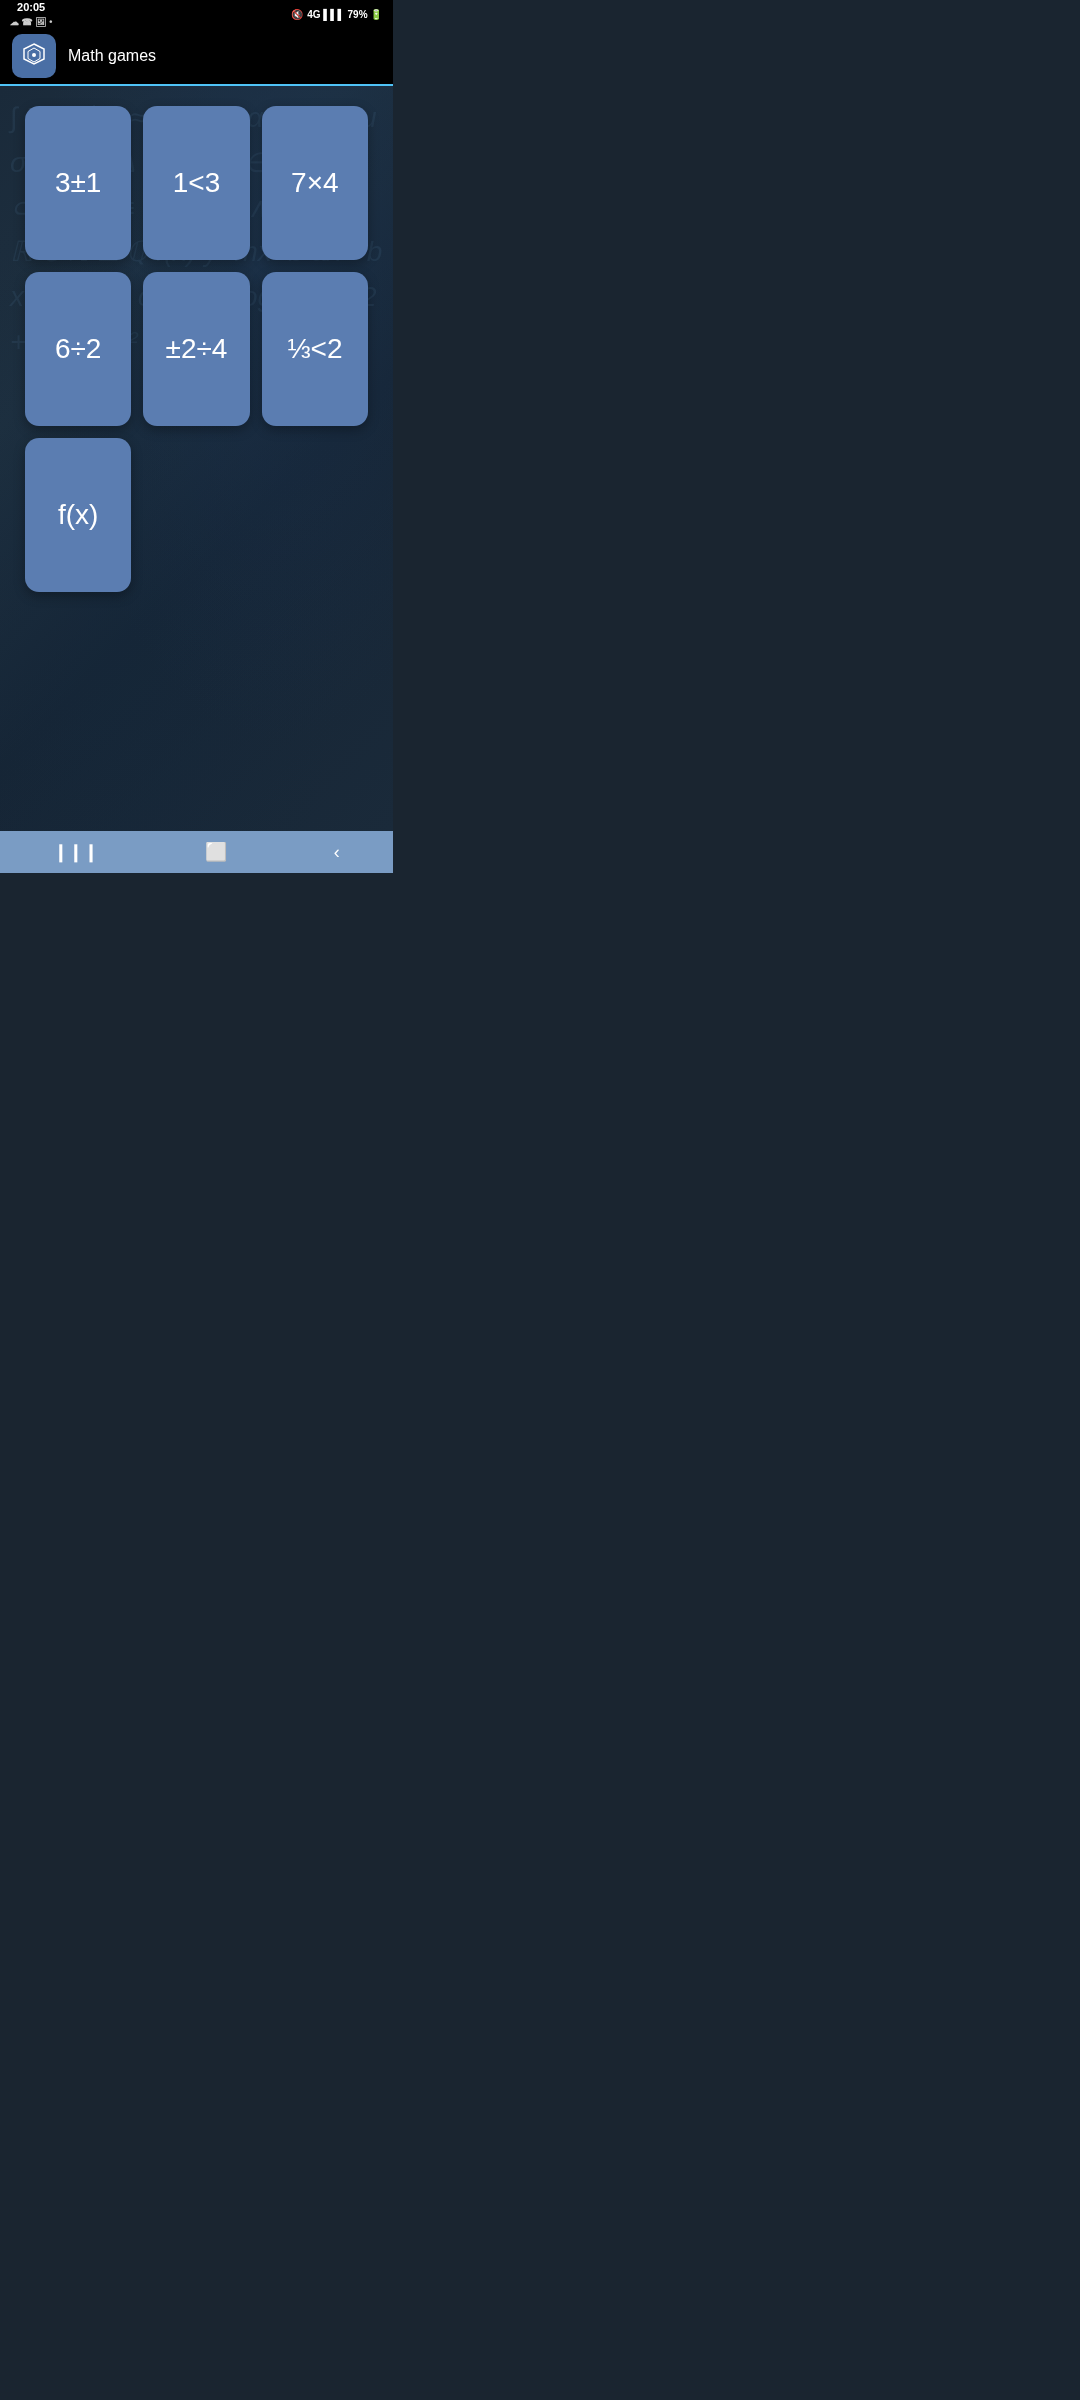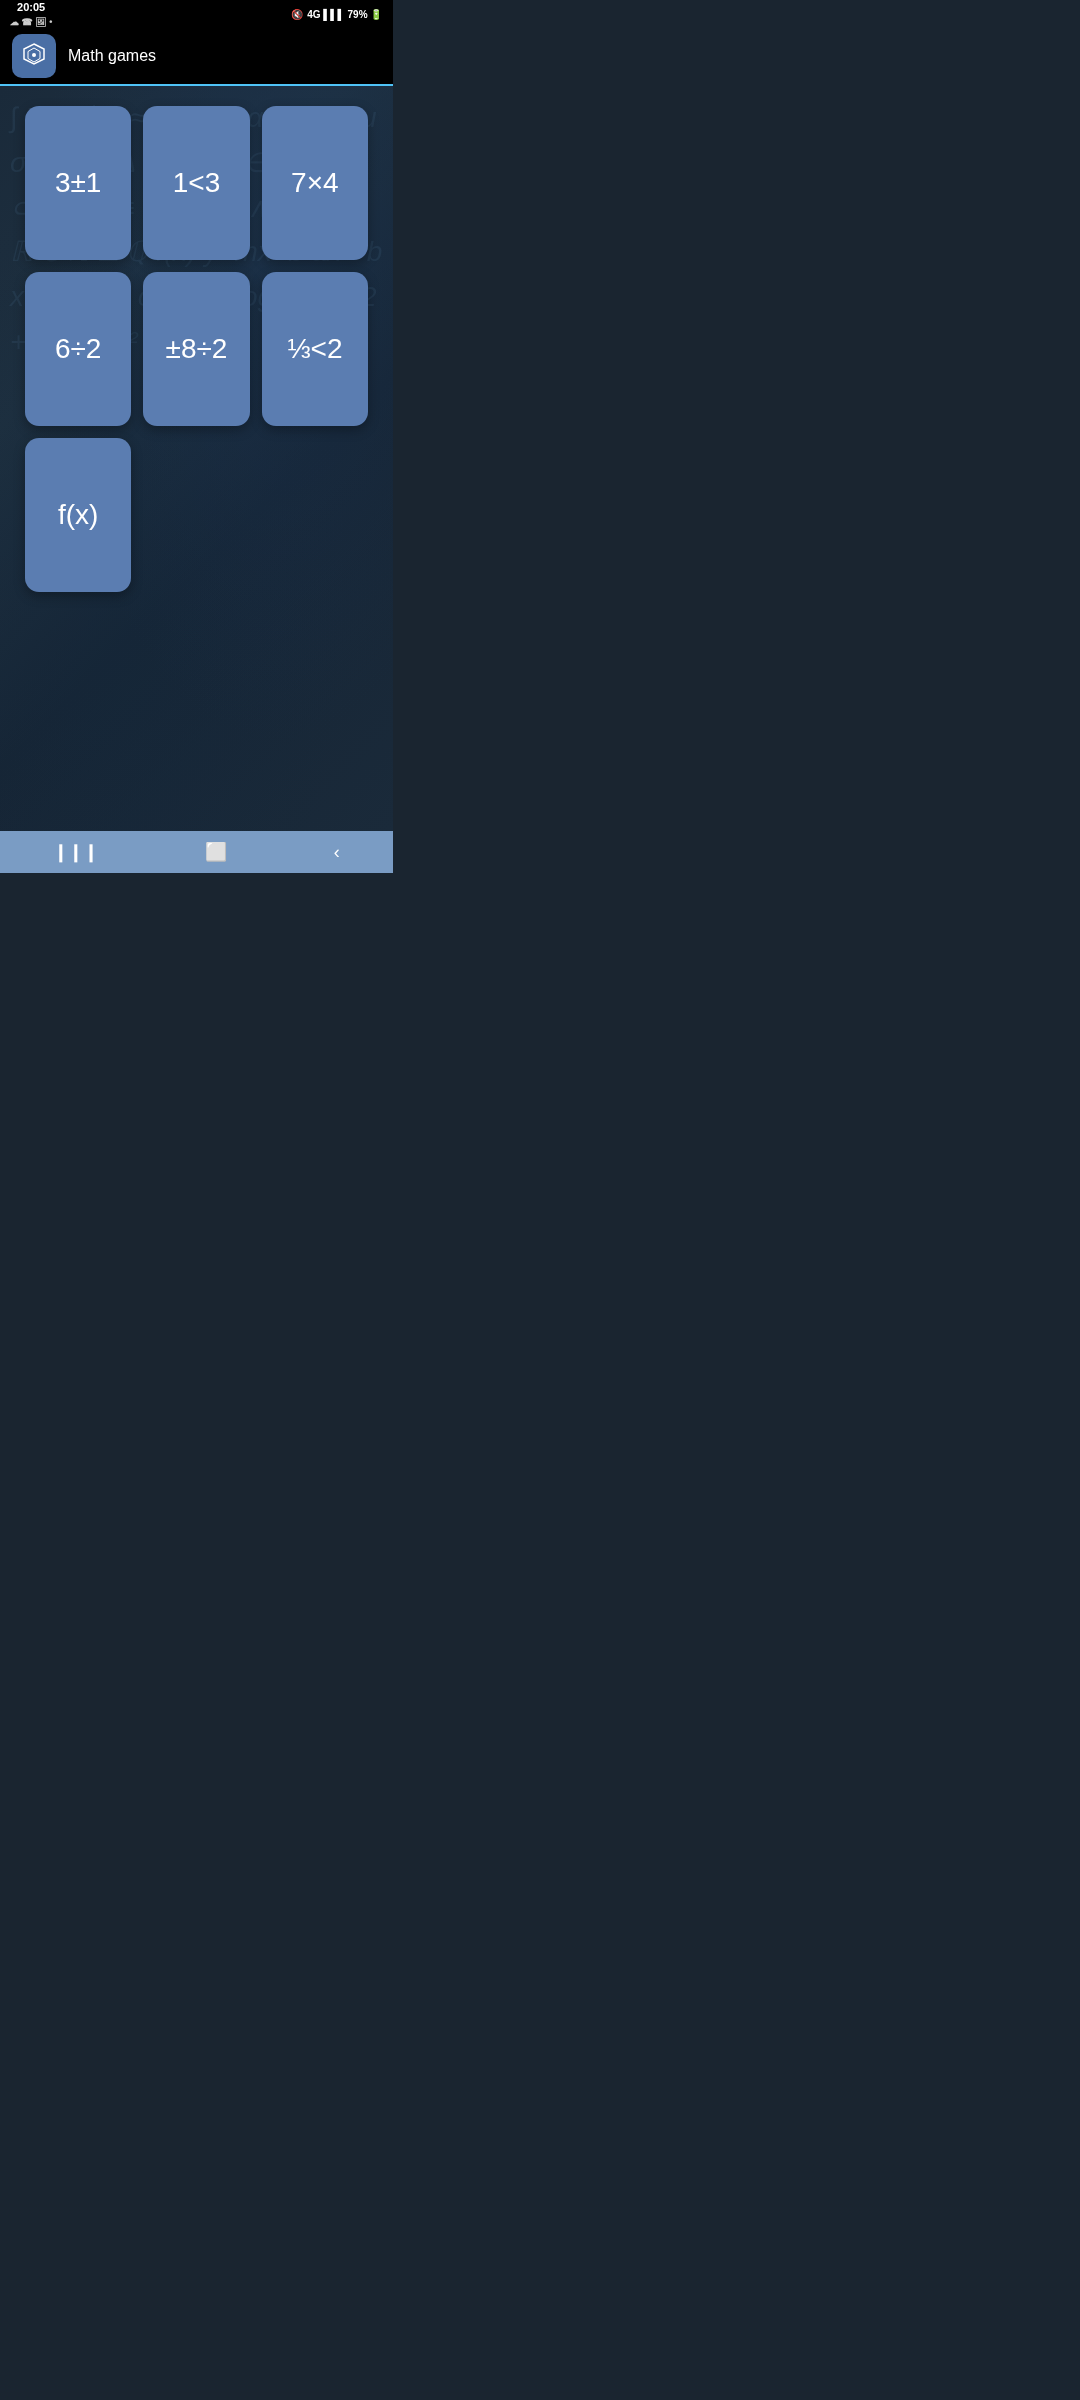--- a/index.html
+++ b/index.html
@@ -183,21 +183,21 @@
       <span>1&lt;3</span>
     </button>
     <button class="game-btn">
       <span>7×4</span>
     </button>
 
     <button class="game-btn">
       <span>6÷2</span>
     </button>
     <button class="game-btn">
-      <span>±8÷2</span>
+      <span>±2÷4</span>
     </button>
 
     <button class="game-btn">
       <span>⅓&lt;2</span>
     </button>
 
     <button class="game-btn">
       <span>f(x)</span>
     </button>
     <div class="game-btn empty"></div>

